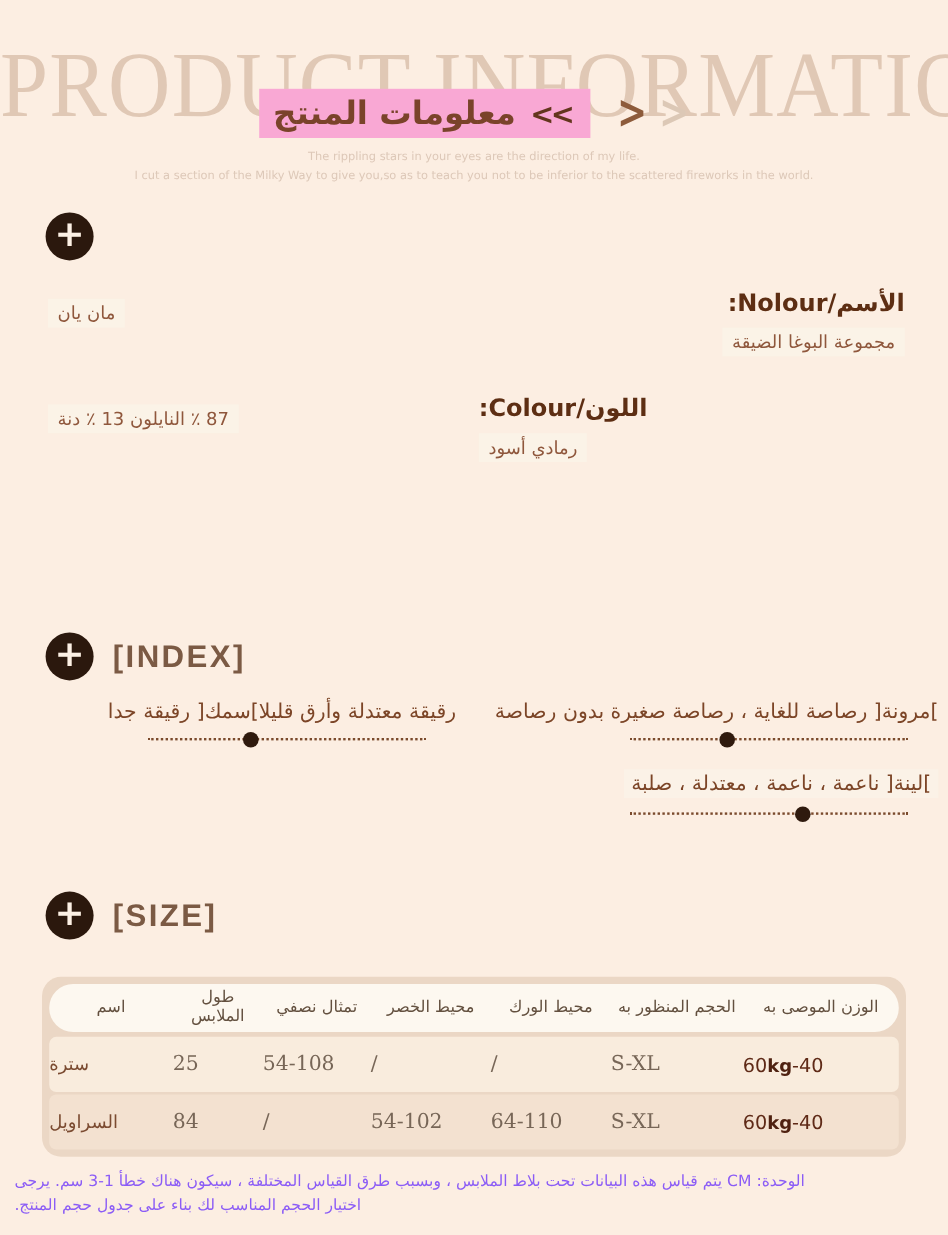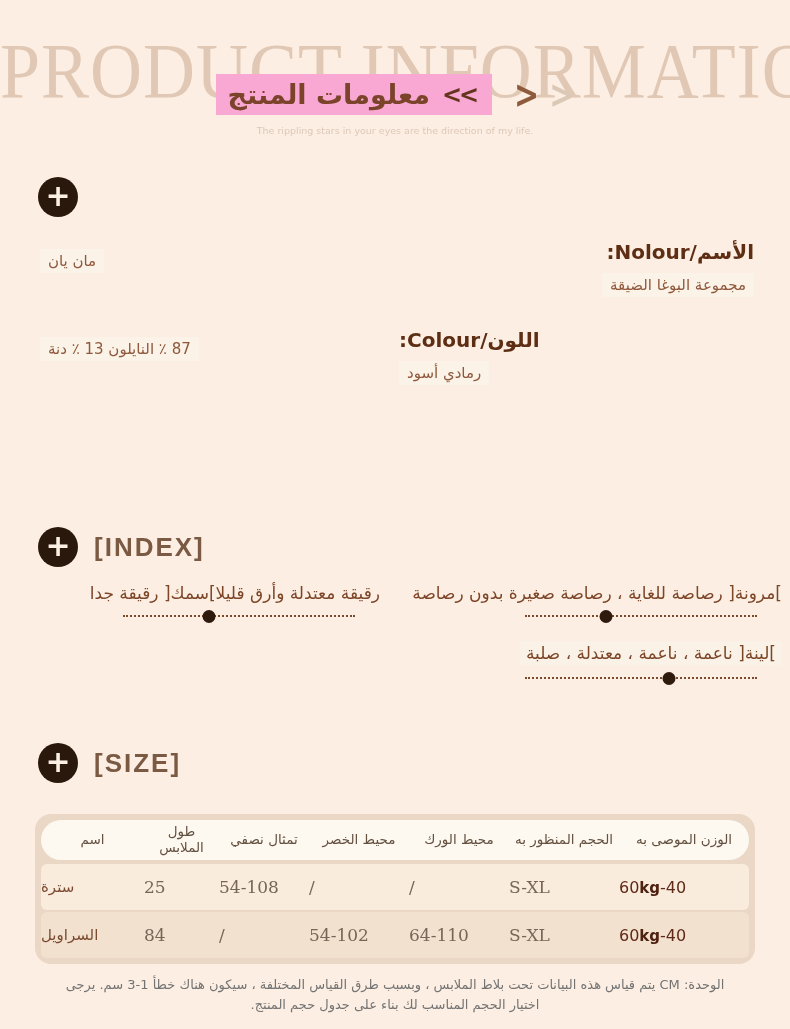--- a/index.html
+++ b/index.html
@@ -105,41 +105,42 @@
   .row-2{background:#f3e1d0;}
   .td{
     text-align:left;font-family:"DejaVu Serif","Liberation Serif",serif;
     font-size:17px;color:#776657;
   }
   .td-name{font-family:"DejaVu Sans",sans-serif;font-size:15px;color:#7b4b31;direction:rtl;}
   .td-weight{direction:ltr;font-family:"DejaVu Sans",sans-serif;color:#5f2a17;font-size:16px;}
   .td-weight .kg{font-weight:bold;font-size:15px;color:#4f2110;margin-top:26px;}
   
   .footer{
-    position:absolute;top:975px;left:0;right:0;text-align:center;direction:rtl;
-    font-size:13px;line-height:1.55;color:#737373;
+    position:absolute;top:975px;left:0;right:0;text-align:left;direction:rtl;
+    font-size:13px;line-height:1.55;color:#8b5cf6;padding-left:12px;
   }
   .footer div{white-space:nowrap;}
 </style>
 </head>
 <body>
 
 <div class="watermark">PRODUCT INFORMATION</div>
 
 <div class="title-row">
   <div class="title-box">
     <span class="page-title">معلومات المنتج</span>
     <span class="title-arrows">&lt;&lt;</span>
   </div>
   <span class="chev chev1">&gt;</span>
   <span class="chev chev2">&gt;</span>
 </div>
 
 <div class="subtitle">
   <div>The rippling stars in your eyes are the direction of my life.</div>
+  <div>I cut a section of the Milky Way to give you,so as to teach you not to be inferior to the scattered fireworks in the world.</div>
 </div>
 
 <div class="sec-head sec-info">
   <div class="plus">+</div>
 </div>
 
 <div class="info-grid">
   <div class="info-item col-right">
     <div class="info-label">الأسم/Nolour:</div>
     <span class="info-value">مجموعة البوغا الضيقة</span>

